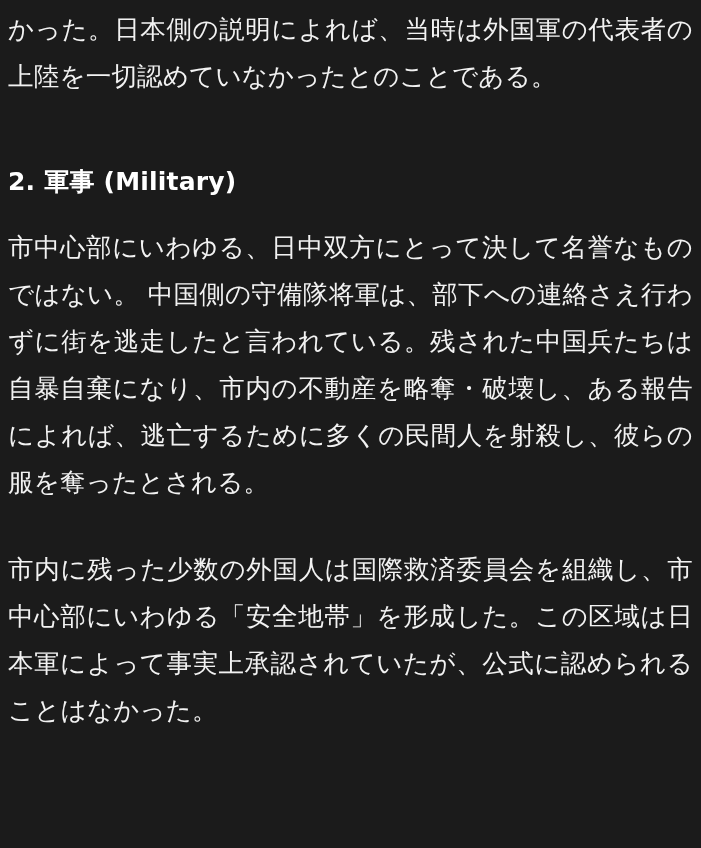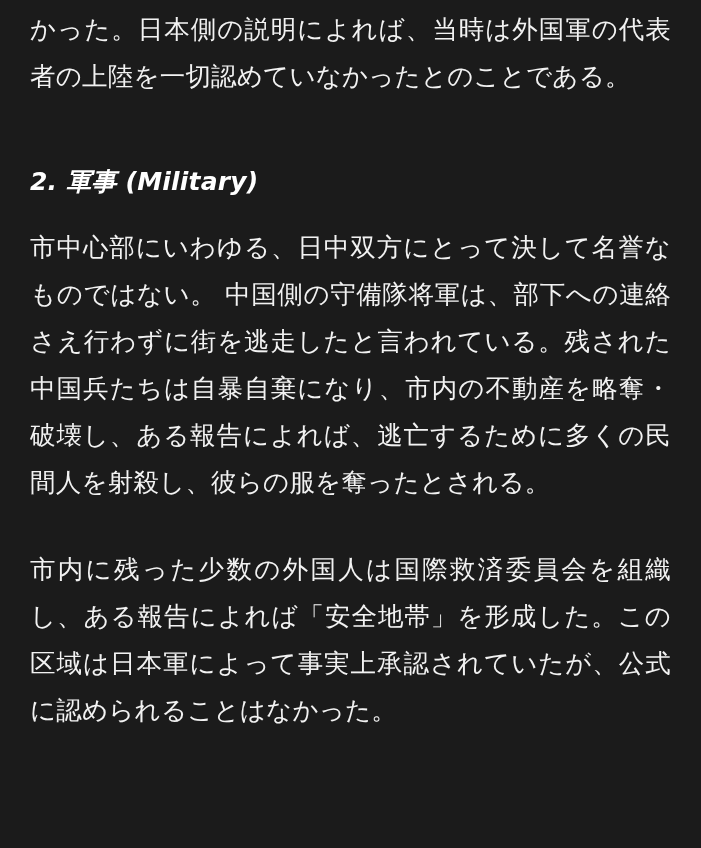--- a/index.html
+++ b/index.html
@@ -12,21 +12,21 @@
     height: 848px;
     overflow: hidden;
     font-family: "DejaVu Sans", "Liberation Sans", sans-serif;
     color: #f2f2f2;
     -webkit-font-smoothing: antialiased;
   }
   .page {
     box-sizing: border-box;
     width: 701px;
     height: 848px;
-    padding: 0 30px;
+    padding: 0 8px;
     background: #1b1b1b;
   }
   .para {
     font-size: 25.5px;
     line-height: 47px;
     letter-spacing: 0.2px;
     color: #f2f2f2;
     margin: 0;
     text-align: justify;
     text-justify: inter-character;
@@ -35,21 +35,20 @@
   .para.first {
     padding-top: 6px;
   }
   .heading {
     font-size: 25px;
     line-height: 40px;
     font-weight: 700;
     color: #ffffff;
     margin: 0;
     letter-spacing: 0.2px;
-    font-style: italic;
   }
   .gap-lg { height: 62px; }
   .gap-md { height: 22px; }
   .gap-sm { height: 40px; }
 </style>
 </head>
 <body>
 
 <div class="page">
 
@@ -58,15 +57,15 @@
   <div class="gap-lg"></div>
 
   <h2 class="heading">2. 軍事 (Military)</h2>
 
   <div class="gap-md"></div>
 
   <p class="para">市中心部にいわゆる、日中双方にとって決して名誉なものではない。 中国側の守備隊将軍は、部下への連絡さえ行わずに街を逃走したと言われている。残された中国兵たちは自暴自棄になり、市内の不動産を略奪・破壊し、ある報告によれば、逃亡するために多くの民間人を射殺し、彼らの服を奪ったとされる。</p>
 
   <div class="gap-sm"></div>
 
-  <p class="para">市内に残った少数の外国人は国際救済委員会を組織し、ある報告によれば「安全地帯」を形成した。この区域は日本軍によって事実上承認されていたが、公式に認められることはなかった。</p>
+  <p class="para">市内に残った少数の外国人は国際救済委員会を組織し、市中心部にいわゆる「安全地帯」を形成した。この区域は日本軍によって事実上承認されていたが、公式に認められることはなかった。</p>
 
 </div>
 
 </body></html>

